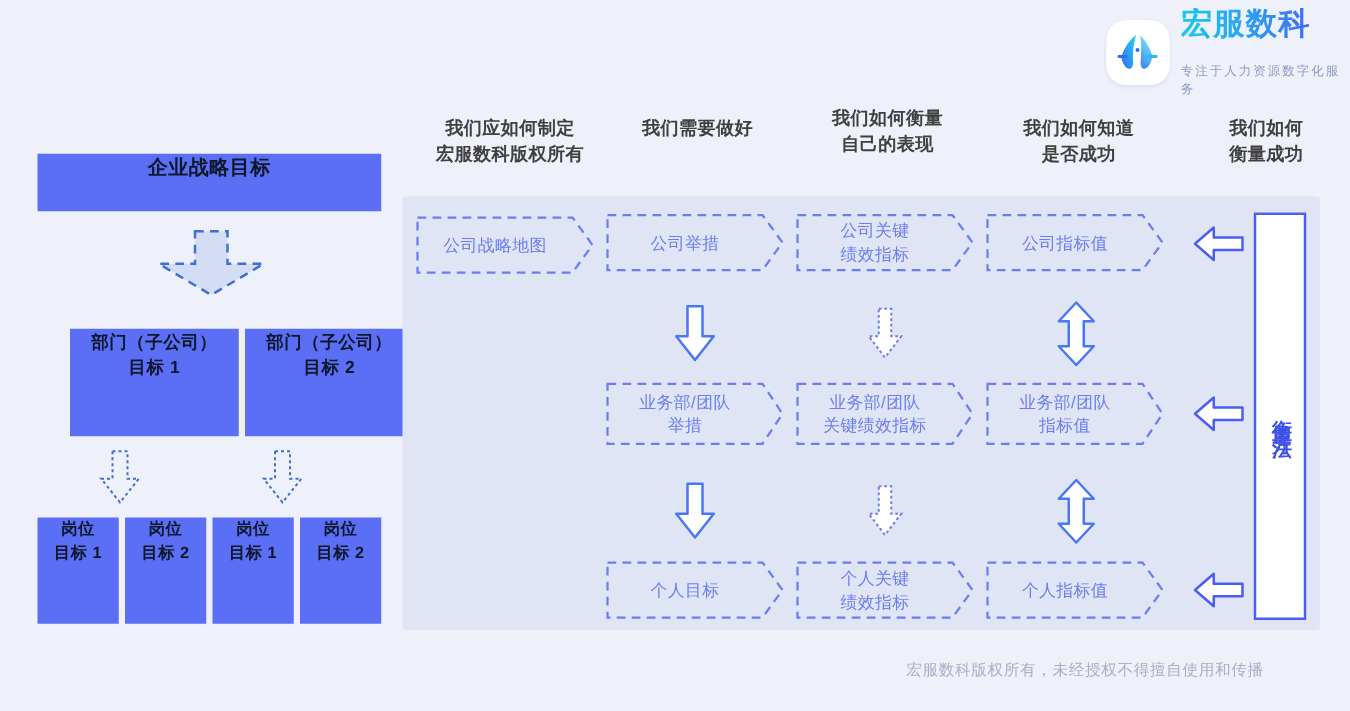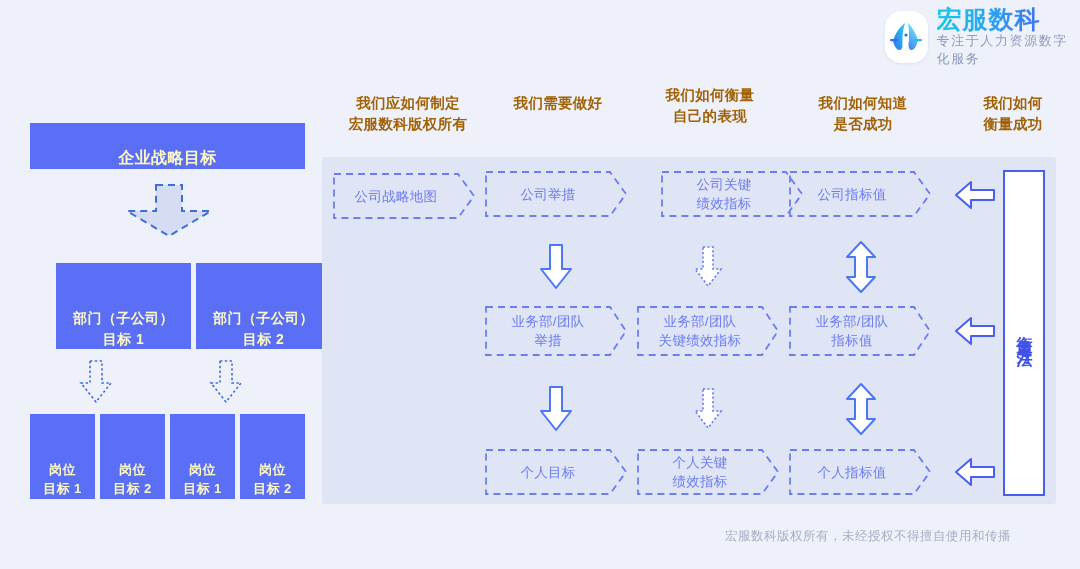--- a/index.html
+++ b/index.html
@@ -17,32 +17,32 @@
     width: 52px; height: 52px; border-radius: 16px; background: #ffffff;
     display: flex; align-items: center; justify-content: center;
     box-shadow: 0 1px 3px rgba(80,110,200,.12);
   }
   .logo-text { display: flex; flex-direction: column; justify-content: center; }
   .logo-name {
     font-size: 25px; font-weight: 700; letter-spacing: 1px; line-height: 1.05;
     background: linear-gradient(90deg,#19c8e8 0%,#29a7ef 35%,#3f6ef6 75%,#4b5cf4 100%);
     -webkit-background-clip: text; background-clip: text; color: transparent;
   }
-  .logo-sub { font-size: 13px; color: #8f9bbf; letter-spacing: 1.6px; margin-top: 0; }
+  .logo-sub { font-size: 10px; color: #8f9bbf; letter-spacing: 1.6px; margin-top: 18px; }
 
   
   .col-head {
-    position: absolute; text-align: center; color: #a16207;
+    position: absolute; text-align: center; color: #404040;
     font-size: 14.5px; font-weight: 700; line-height: 21px; letter-spacing: .3px;
   }
 
   
   .node {
-    position: absolute; background: #5a6ff5; color: #fef9c3;
-    display: flex; align-items: flex-end; justify-content: center; text-align: center;
+    position: absolute; background: #5a6ff5; color: #0f172a;
+    display: flex; align-items: flex-start; justify-content: center; text-align: center;
     font-weight: 700; letter-spacing: .4px; line-height: 1.45;
   }
   .node.l1 { font-size: 16px; }
   .node.l2 { font-size: 14px; margin-left: 26px; }
   .node.l3 { font-size: 13px; }
 
   
   .big-arrow { position: absolute; }
   
   .small-arrow { position: absolute; }
@@ -196,21 +196,21 @@
     </div>
   </div>
   <div class="chev" style="left:484px;top:170px;width:144px;height:48px;">
     <svg class="chev-svg" width="144" height="48" viewBox="0 0 144 48" preserveAspectRatio="none">
       <path d="M2,2 L126,2 L142,24 L126,46 L2,46 Z" fill="none" stroke="#6b7df0" stroke-width="1.8" stroke-dasharray="7 5"></path>
     </svg>
     <div class="chev-label">
       <div>公司举措</div>
     </div>
   </div>
-  <div class="chev" style="left:660px;top:170px;width:144px;height:48px;">
+  <div class="chev" style="left:636px;top:170px;width:144px;height:48px;">
     <svg class="chev-svg" width="144" height="48" viewBox="0 0 144 48" preserveAspectRatio="none">
       <path d="M2,2 L126,2 L142,24 L126,46 L2,46 Z" fill="none" stroke="#6b7df0" stroke-width="1.8" stroke-dasharray="7 5"></path>
     </svg>
     <div class="chev-label">
       <div>公司关键</div>
       <div>绩效指标</div>
     </div>
   </div>
   <div class="chev" style="left:788px;top:170px;width:144px;height:48px;">
     <svg class="chev-svg" width="144" height="48" viewBox="0 0 144 48" preserveAspectRatio="none">

